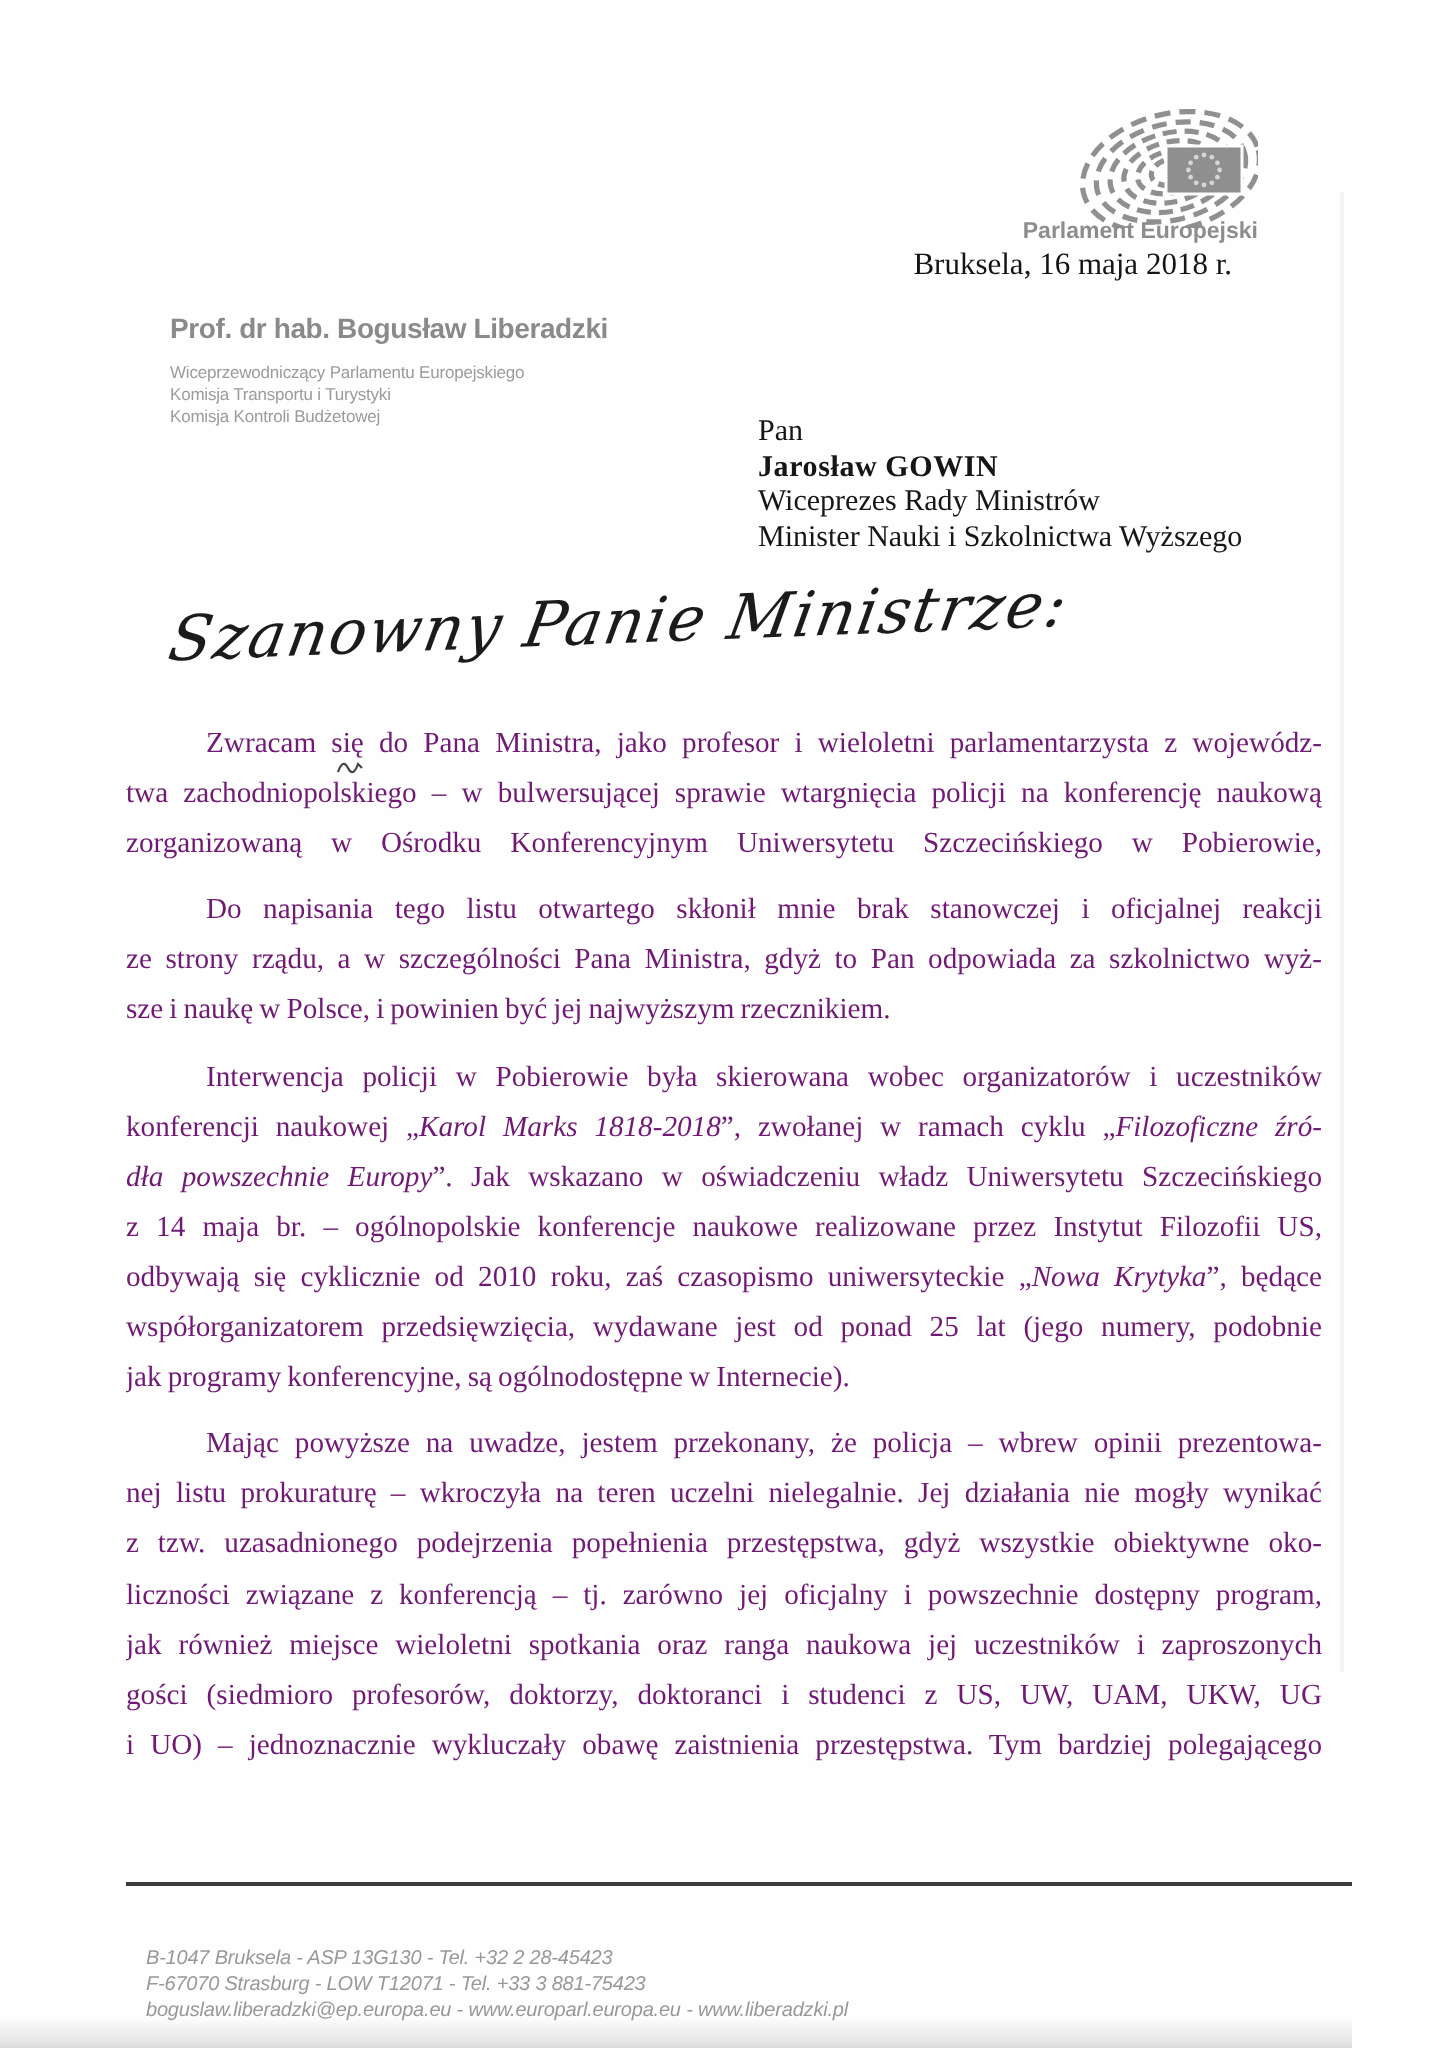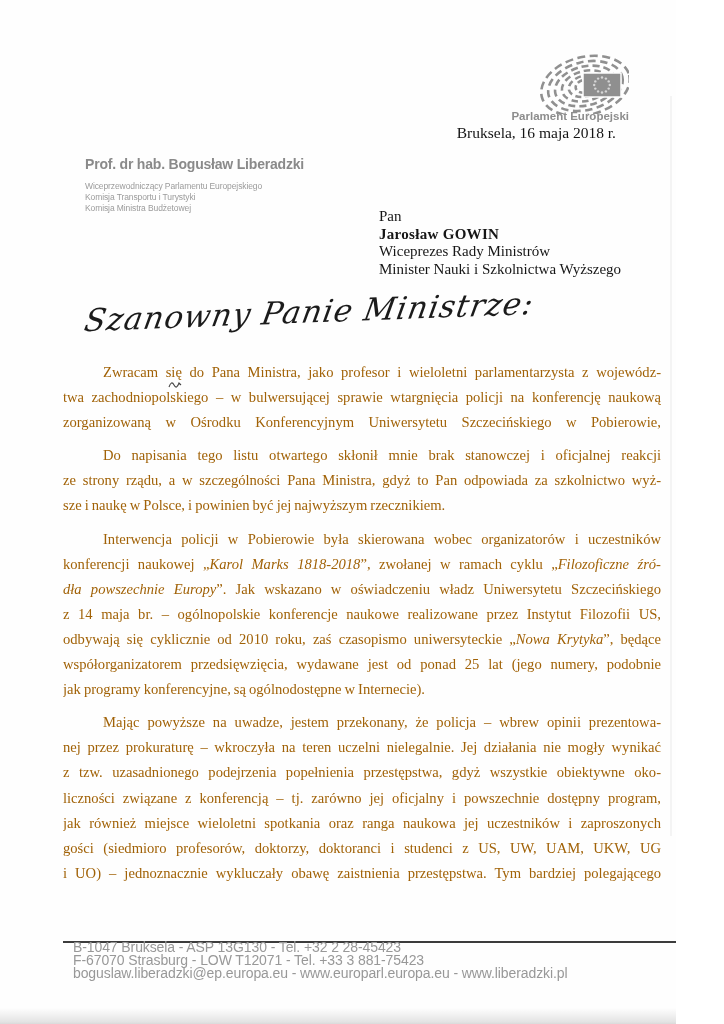--- a/index.html
+++ b/index.html
@@ -41,36 +41,36 @@
   .handwriting{
     position:absolute;left:88px;top:302px;width:460px;
     font-family:"DejaVu Serif", serif;font-style:italic;
     font-size:31px;color:#1b1b1b;
     transform:rotate(-2.2deg) skewX(-12deg);
     transform-origin:left top;letter-spacing:1px;white-space:nowrap;
   }
   .correction-mark{position:absolute;left:168px;top:377px;width:14px;height:12px;}
 
   
-  .body-text{position:absolute;left:63px;top:360px;width:598px;font-size:14.6px;color:#a16207;}
+  .body-text{position:absolute;left:63px;top:360px;width:598px;font-size:14.6px;color:#701a75;}
   .para{margin:0 0 8px 0;}
   .line{
     line-height:25.1px;height:25.1px;overflow:hidden;
     text-align:justify;text-align-last:justify;
     word-spacing:-0.6px;
   }
   .line.first{text-indent:40px;}
   .line.last{text-align-last:left;}
 
   
   .footer-rule{position:absolute;left:63px;top:941px;width:644px;height:2px;background:#3c3c3c;}
   .footer{
-    position:absolute;left:73px;top:941px;
+    position:absolute;left:73px;top:973px;
     font-family:"Liberation Sans", sans-serif;
-    font-size:14px;color:#989898;line-height:13px;letter-spacing:-0.1px;
+    font-size:10px;color:#989898;line-height:13px;letter-spacing:-0.1px;font-style:italic;
   }
 </style>
 </head>
 <body>
 
 <div class="page">
 
   <div class="logo-wrap">
     <svg width="102" height="64" viewBox="0 0 102 64">
       <g fill="none" stroke="#909090" transform="rotate(-14 58 34)">
@@ -100,21 +100,21 @@
       </g>
     </svg>
   </div>
   <div class="ep-label">Parlament Europejski</div>
   <div class="dateline">Bruksela, 16 maja 2018 r.</div>
 
   <div class="sender">
     <div class="sender-name">Prof. dr hab. Bogusław Liberadzki</div>
     <div class="sender-title">Wiceprzewodniczący Parlamentu Europejskiego</div>
     <div class="sender-title">Komisja Transportu i Turystyki</div>
-    <div class="sender-title">Komisja Ministra Budżetowej</div>
+    <div class="sender-title">Komisja Kontroli Budżetowej</div>
   </div>
 
   <div class="recipient">
     <div>Pan</div>
     <div class="bold">Jarosław GOWIN</div>
     <div>Wiceprezes Rady Ministrów</div>
     <div>Minister Nauki i Szkolnictwa Wyższego</div>
   </div>
 
   <div class="handwriting">Szanowny Panie Ministrze:</div>
@@ -139,21 +139,21 @@
       <div class="line first">Interwencja policji w Pobierowie była skierowana wobec organizatorów i uczestników</div>
       <div class="line">konferencji naukowej „<i>Karol Marks 1818-2018</i>”, zwołanej w ramach cyklu „<i>Filozoficzne źró-</i></div>
       <div class="line"><i>dła powszechnie Europy</i>”. Jak wskazano w oświadczeniu władz Uniwersytetu Szczecińskiego</div>
       <div class="line">z 14 maja br. – ogólnopolskie konferencje naukowe realizowane przez Instytut Filozofii US,</div>
       <div class="line">odbywają się cyklicznie od 2010 roku, zaś czasopismo uniwersyteckie „<i>Nowa Krytyka</i>”, będące</div>
       <div class="line">współorganizatorem przedsięwzięcia, wydawane jest od ponad 25 lat (jego numery, podobnie</div>
       <div class="line last">jak programy konferencyjne, są ogólnodostępne w Internecie).</div>
     </div>
     <div class="para">
       <div class="line first">Mając powyższe na uwadze, jestem przekonany, że policja – wbrew opinii prezentowa-</div>
-      <div class="line">nej przez prokuraturę – wkroczyła na teren uczelni nielegalnie. Jej działania nie mogły wynikać</div>
+      <div class="line">nej listu prokuraturę – wkroczyła na teren uczelni nielegalnie. Jej działania nie mogły wynikać</div>
       <div class="line">z tzw. uzasadnionego podejrzenia popełnienia przestępstwa, gdyż wszystkie obiektywne oko-</div>
       <div class="line">liczności związane z konferencją – tj. zarówno jej oficjalny i powszechnie dostępny program,</div>
       <div class="line">jak również miejsce wieloletni spotkania oraz ranga naukowa jej uczestników i zaproszonych</div>
       <div class="line">gości (siedmioro profesorów, doktorzy, doktoranci i studenci z US, UW, UAM, UKW, UG</div>
       <div class="line">i UO) – jednoznacznie wykluczały obawę zaistnienia przestępstwa. Tym bardziej polegającego</div>
     </div>
   </div>
 
   <div class="footer-rule"></div>
   <div class="footer">

